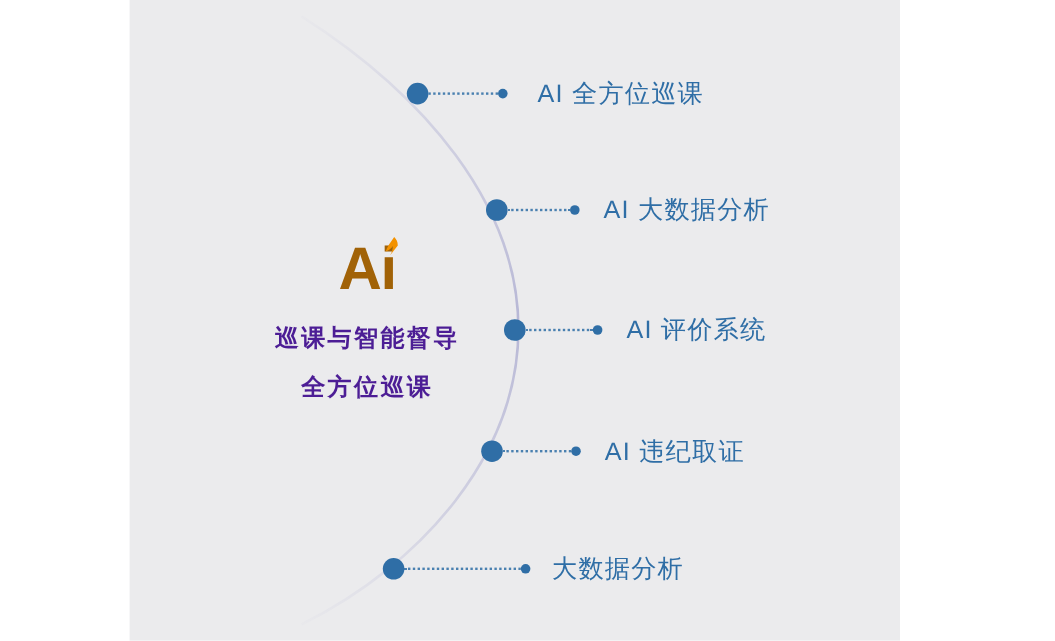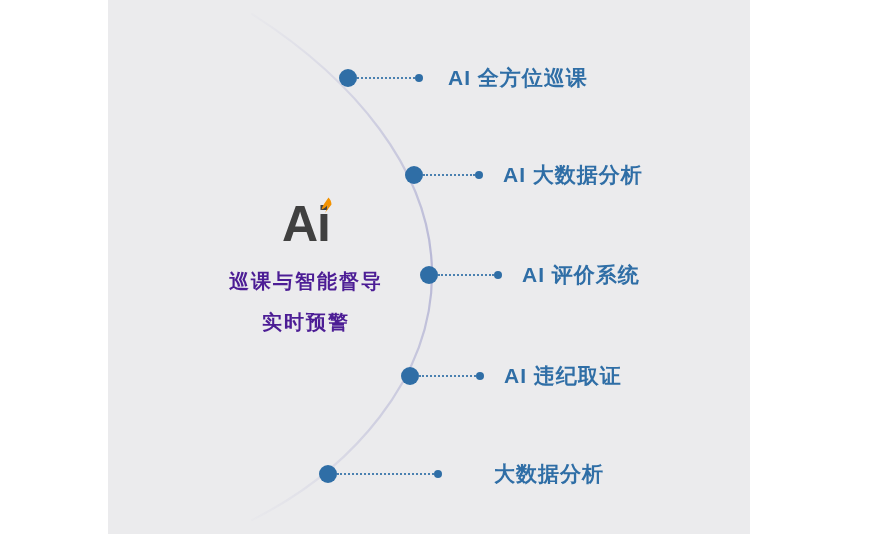--- a/index.html
+++ b/index.html
@@ -44,21 +44,21 @@
     width: 240px;
     text-align: center;
   }
   #logo-mark {
     position: relative;
     height: 56px;
     line-height: 56px;
     font-size: 50px;
     font-weight: bold;
     letter-spacing: -1px;
-    color: #404040;
+    color: #a16207;
     font-family: "Liberation Sans", "DejaVu Sans", sans-serif;
   }
   #logo-mark .ai-text { position: relative; display: inline-block; }
   #logo-mark .flame {
     position: absolute;
     left: 50%;
     margin-left: 6px;
     top: 0px;
     width: 22px;
     height: 26px;
@@ -98,21 +98,21 @@
     height: 0;
     border-top: 2px dotted #2f6ea6;
     transform: translateY(-50%);
     opacity: 0.85;
   }
   .node-label {
     position: absolute;
     white-space: nowrap;
     color: #2f6ea6;
     font-size: 21px;
-    font-weight: bold;
+    font-weight: normal;
     transform: translateY(-50%);
     letter-spacing: 1px;
   }
 </style>
 </head>
 <body>
 
 <div id="stage">
 
   <div id="panel"></div>
@@ -131,21 +131,21 @@
   </svg>
 
   <div id="logo-block">
     <div id="logo-mark">
       <span class="ai-text">Ai</span>
       <svg class="flame" viewBox="0 0 22 26" xmlns="http://www.w3.org/2000/svg">
         <path d="M16.5 1.5 C 13 6.5, 10.5 10, 9.5 13.5 C 12 12.5, 14 11, 15.5 9 C 15.5 12, 14.5 14.5, 13 17 L 19.5 8.5 C 19.5 5.5, 18.2 3.2, 16.5 1.5 Z" fill="#f39200"></path>
       </svg>
     </div>
     <div class="logo-line">巡课与智能督导</div>
-    <div class="logo-line second">实时预警</div>
+    <div class="logo-line second">全方位巡课</div>
   </div>
 
   <div id="nodes-container">
       <div class="node-row">
         <div class="dot-big" style="left: 348px; top: 78px;"></div>
         <div class="dotted-line" style="left: 357px; top: 78px; width: 58px;"></div>
         <div class="dot-small" style="left: 419px; top: 78px;"></div>
         <div class="node-label" style="left: 448px; top: 78px;">AI 全方位巡课</div>
       </div>
       <div class="node-row">
@@ -163,17 +163,17 @@
       <div class="node-row">
         <div class="dot-big" style="left: 410px; top: 376px;"></div>
         <div class="dotted-line" style="left: 419px; top: 376px; width: 57px;"></div>
         <div class="dot-small" style="left: 480px; top: 376px;"></div>
         <div class="node-label" style="left: 504px; top: 376px;">AI 违纪取证</div>
       </div>
       <div class="node-row">
         <div class="dot-big" style="left: 328px; top: 474px;"></div>
         <div class="dotted-line" style="left: 337px; top: 474px; width: 97px;"></div>
         <div class="dot-small" style="left: 438px; top: 474px;"></div>
-        <div class="node-label" style="left: 460px; top: 474px; margin-left: 34px;">大数据分析</div>
+        <div class="node-label" style="left: 460px; top: 474px;">大数据分析</div>
       </div>
     </div>
 
 </div>
 
 </body></html>

